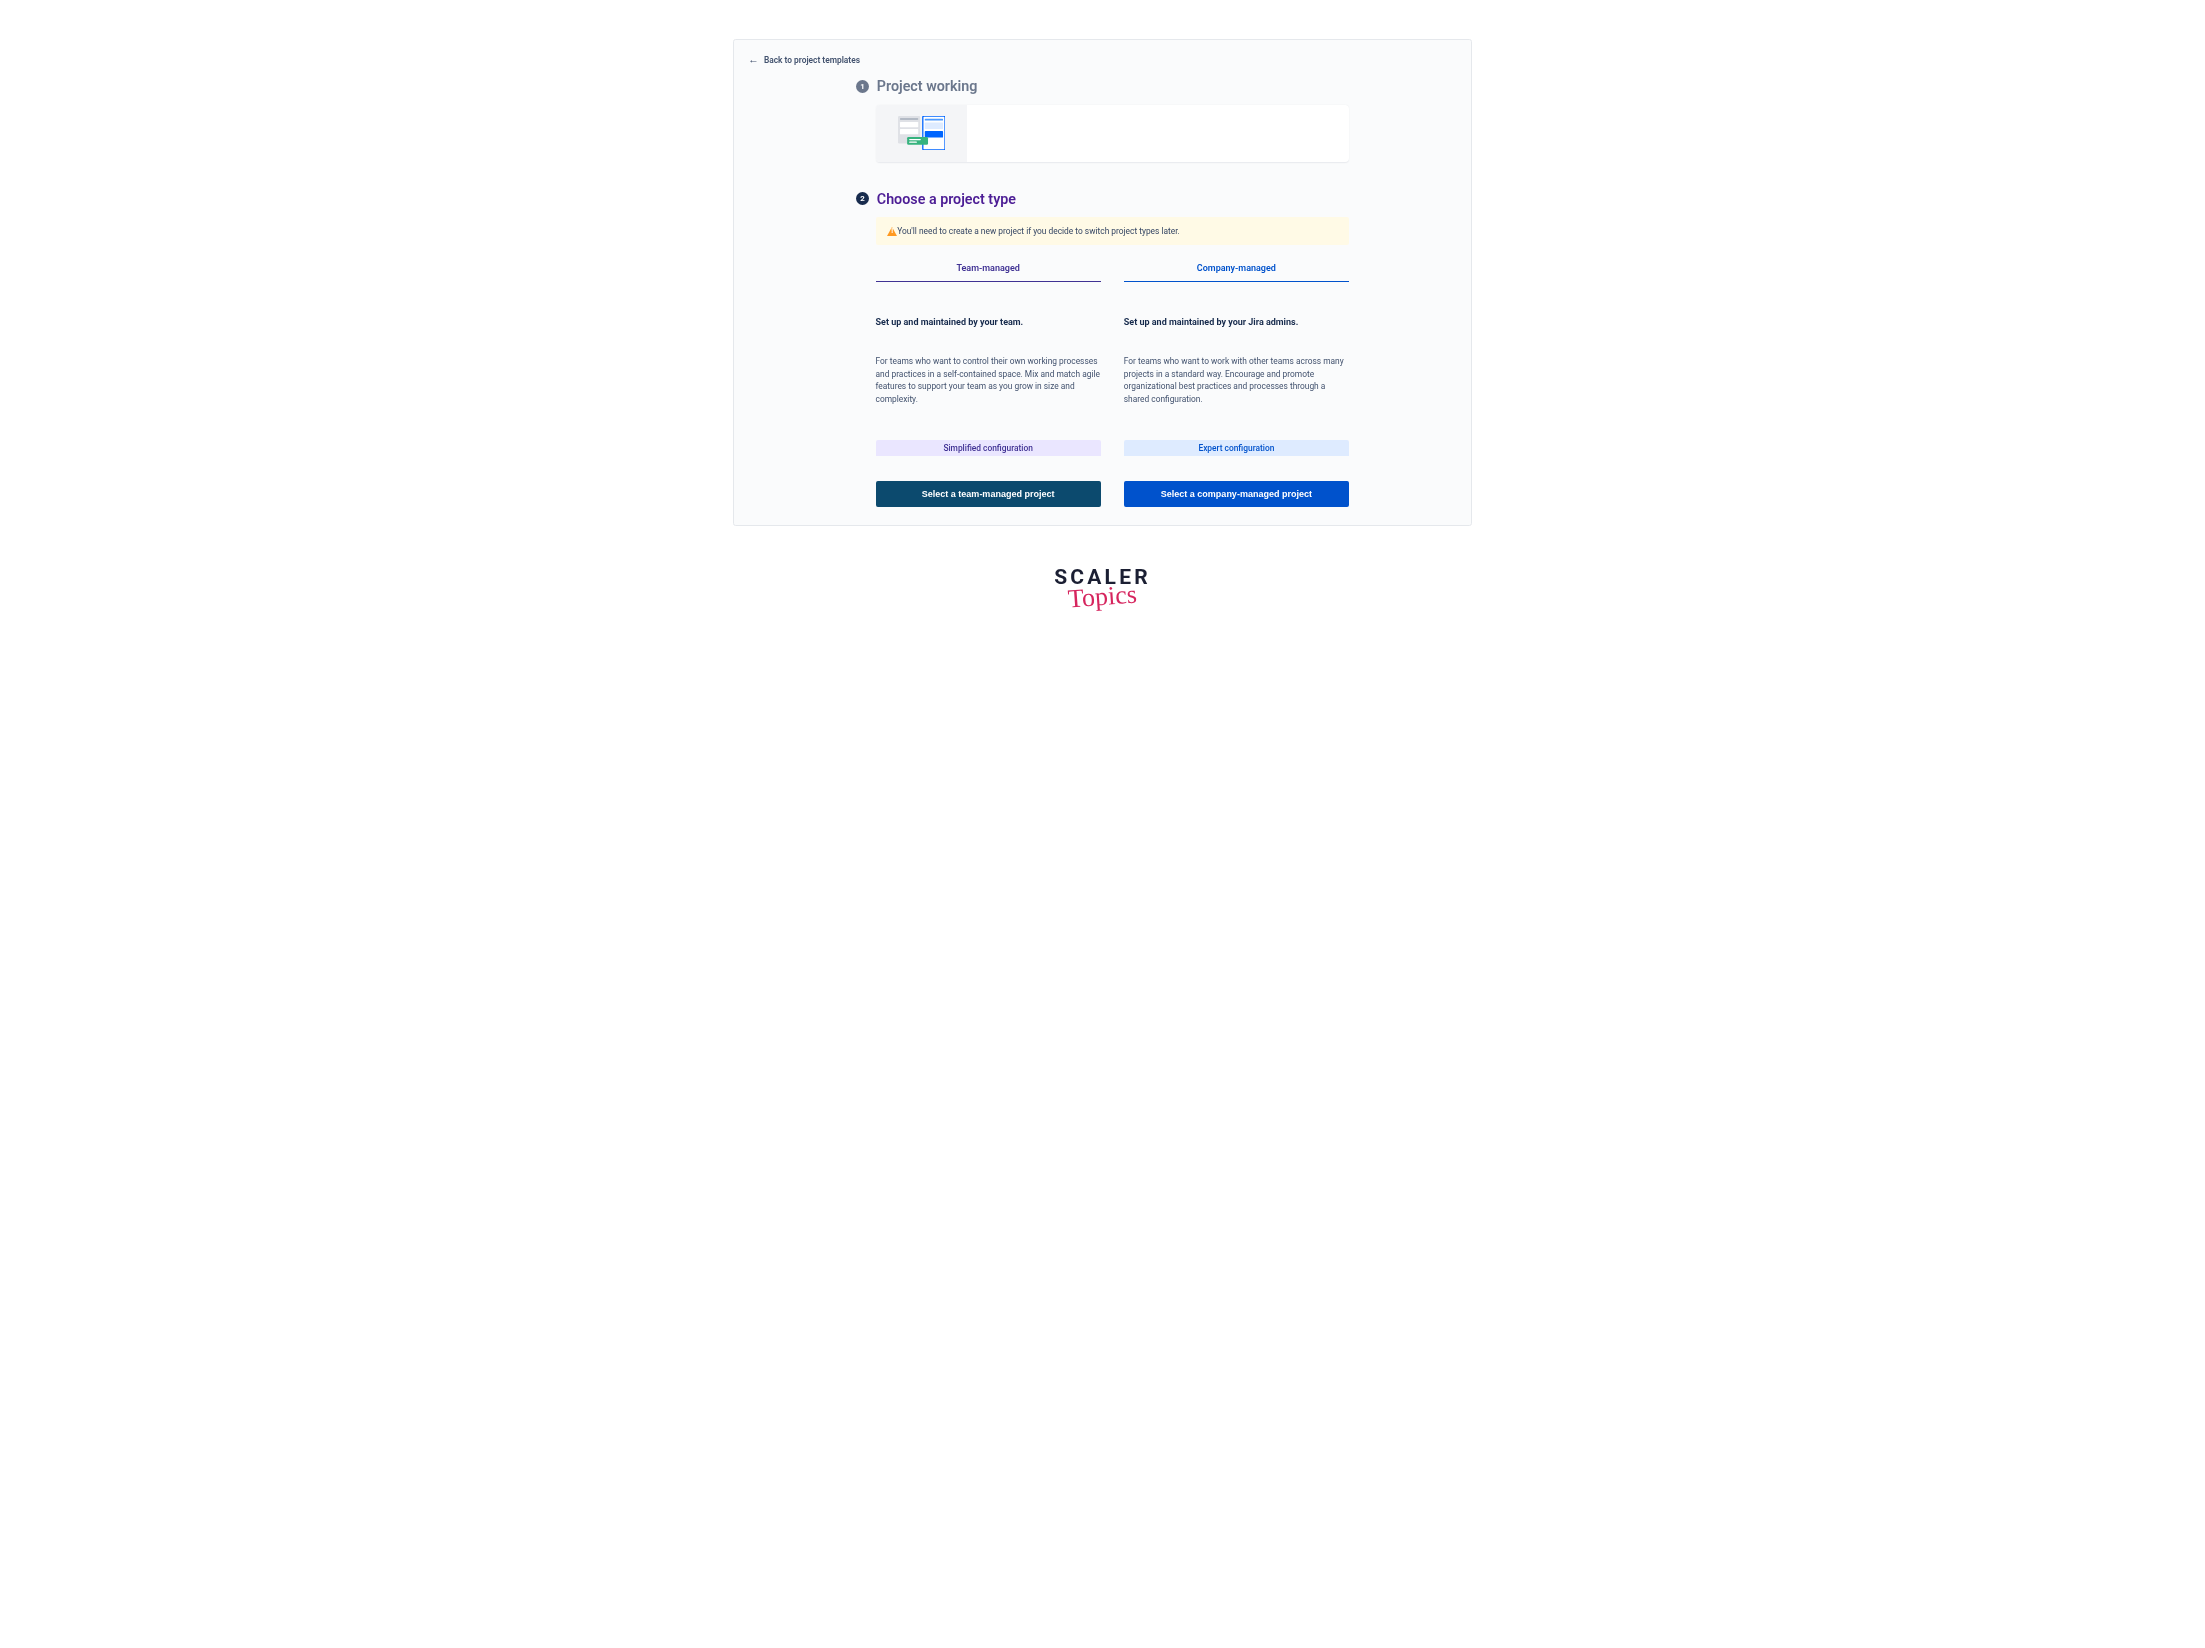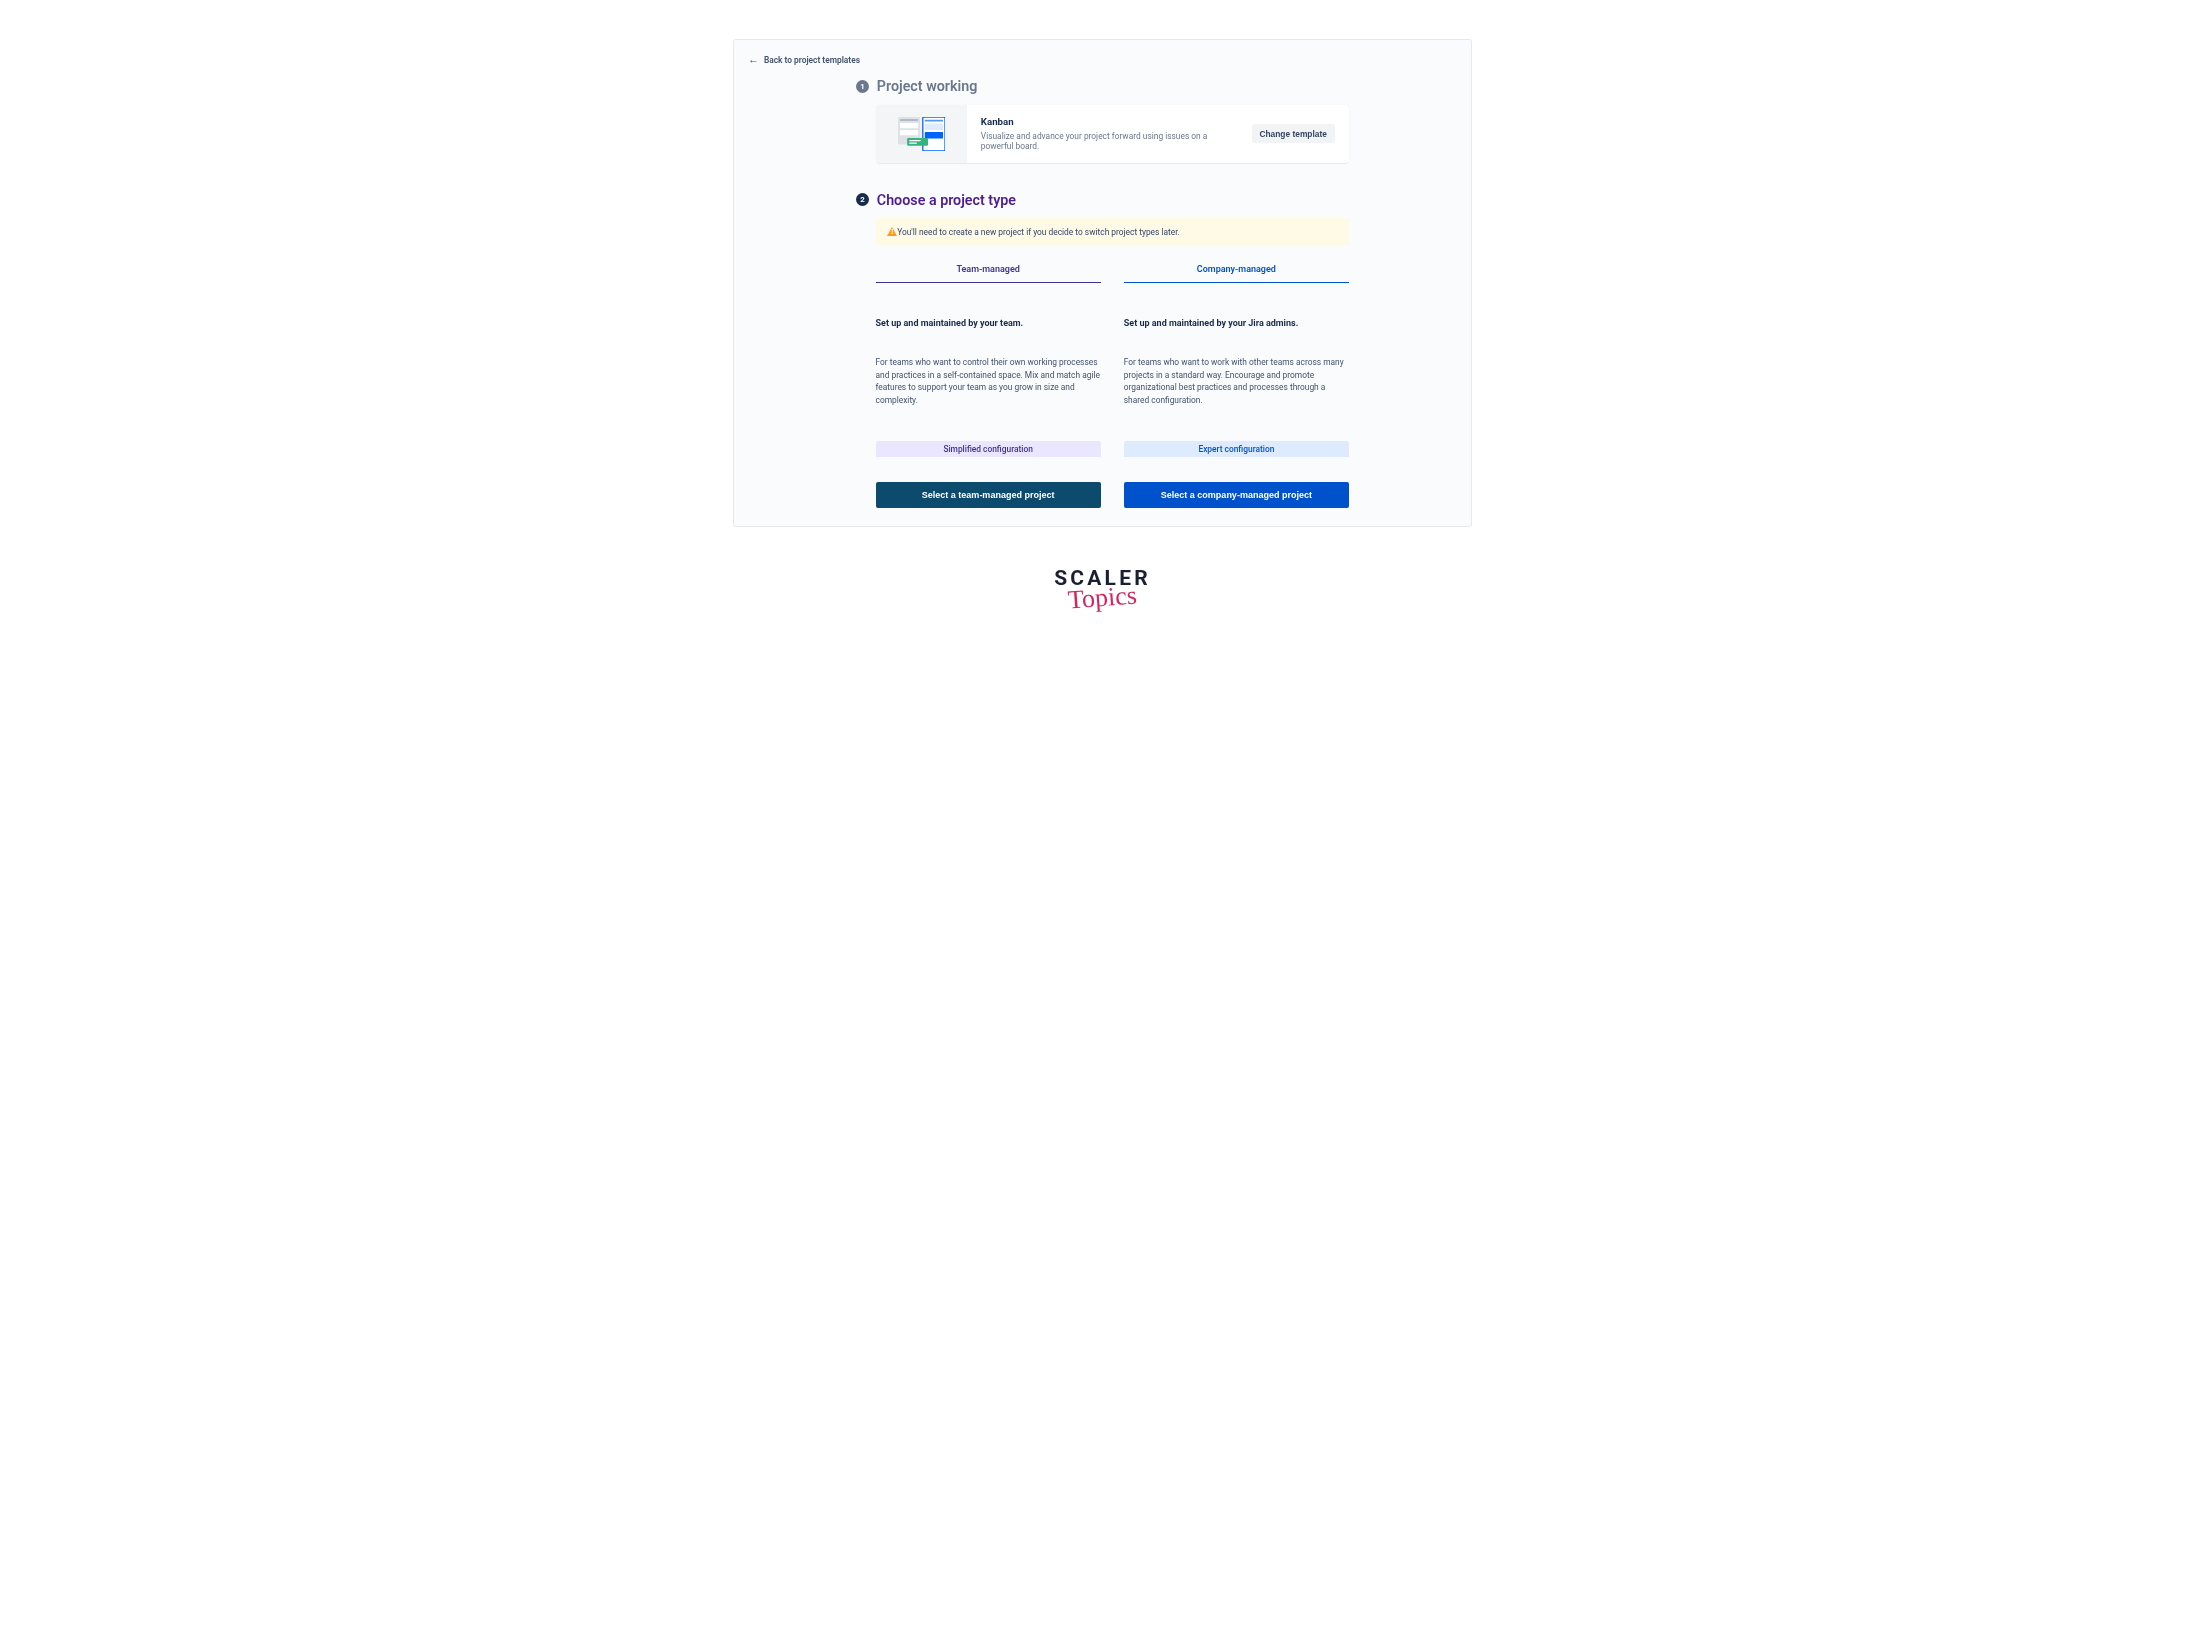--- a/index.html
+++ b/index.html
@@ -249,27 +249,20 @@
           <rect x="3" y="20" width="28" height="8" rx="1" fill="#ffffff"></rect>
           <rect x="38" y="0" width="34" height="52" rx="2" fill="#ffffff" stroke="#0065ff" stroke-width="2"></rect>
           <rect x="41" y="4" width="28" height="3" rx="1" fill="#4c9aff"></rect>
           <rect x="41" y="10" width="28" height="10" rx="1" fill="#deebff"></rect>
           <rect x="41" y="23" width="28" height="10" rx="1" fill="#0065ff"></rect>
           <rect x="14" y="32" width="32" height="12" rx="2" fill="#36b37e"></rect>
           <rect x="17" y="35" width="18" height="2" rx="1" fill="#ffffff"></rect>
           <rect x="17" y="39" width="12" height="2" rx="1" fill="#ffffff"></rect>
         </svg>
       </div>
-      <div class="template-body">
-        <div class="template-text">
-          <div class="template-name">Kanban</div>
-          <div class="template-desc">Visualize and advance your project forward using issues on a powerful board.</div>
-        </div>
-        <button class="change-btn">Change template</button>
-      </div>
     </div>
 
     <div class="step-row">
       <div class="step-badge active">2</div>
       <div class="step-title">Choose a project type</div>
     </div>
 
     <div class="warning-box">
       <span class="warning-icon"></span>
       <span>You'll need to create a new project if you decide to switch project types later.</span>

